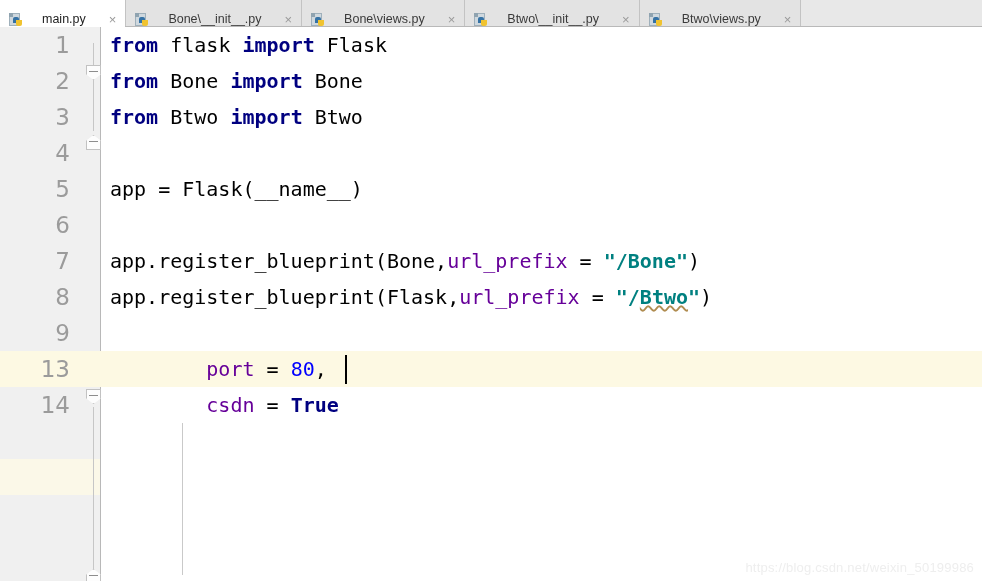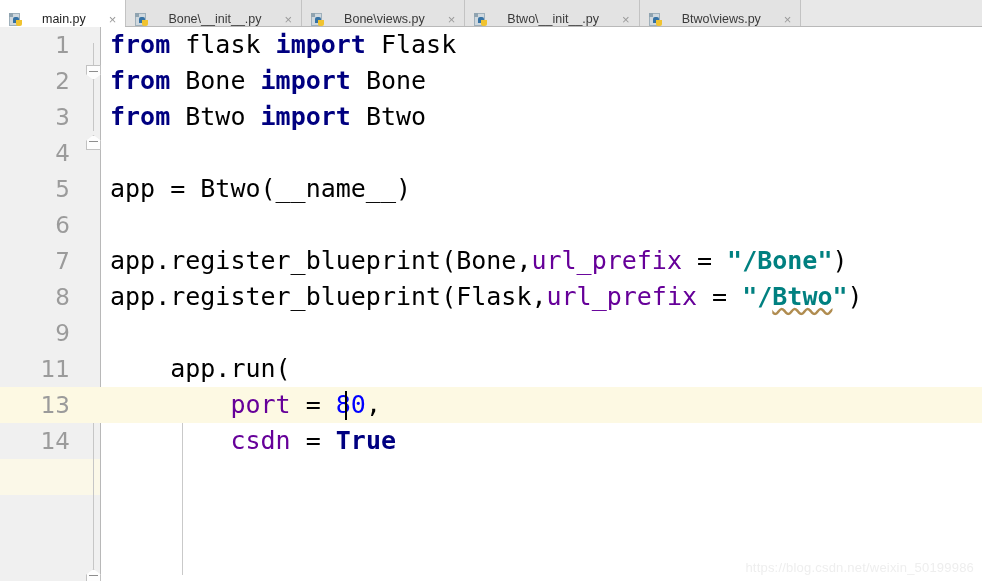--- a/index.html
+++ b/index.html
@@ -192,21 +192,21 @@
     left: 3px; top: 6px;
     width: 9px; height: 1px;
     background: #8d8d8d;
   }
 
   
   .code {
     position: absolute;
     left: 110px; top: 0;
     font-family: "DejaVu Sans Mono", monospace;
-    font-size: 25px;
+    font-size: 20px;
     line-height: 36px;
     color: #0a0a0a;
     white-space: pre;
     letter-spacing: 0px;
   }
   .kw   { color: #000080; font-weight: bold; }
   .str  { color: #008080; font-weight: bold; }
   .num  { color: #0000ff; }
   .narg { color: #660099; }
   .plain{ color: #000000; }
@@ -347,21 +347,21 @@
       <span class="code"><span class="kw">from</span><span class="plain"> Btwo </span><span class="kw">import</span><span class="plain"> Btwo</span></span>
     </div>
 
     <div class="row">
       <span class="lineno-cell">4</span>
       <span class="code"></span>
     </div>
 
     <div class="row">
       <span class="lineno-cell">5</span>
-      <span class="code plain">app = Btwo(__name__)</span>
+      <span class="code plain">app = Flask(__name__)</span>
     </div>
 
     <div class="row">
       <span class="lineno-cell">6</span>
       <span class="code"></span>
     </div>
 
     <div class="row">
       <span class="lineno-cell">7</span>
       <span class="code"><span class="plain">app.register_blueprint(Bone,</span><span class="narg">url_prefix</span><span class="plain"> = </span><span class="str">"/Bone"</span><span class="plain">)</span></span>
@@ -371,24 +371,20 @@
       <span class="lineno-cell">8</span>
       <span class="code"><span class="plain">app.register_blueprint(Flask,</span><span class="narg">url_prefix</span><span class="plain"> = </span><span class="str">"/<span class="squig">Btwo</span>"</span><span class="plain">)</span></span>
     </div>
 
     <div class="row">
       <span class="lineno-cell">9</span>
       <span class="code"></span>
     </div>
 
 
-    <div class="row">
-      <span class="lineno-cell">11</span>
-      <span class="code plain">    app.run(</span>
-    </div>
 
 
     <div class="row hl">
       <span class="lineno-cell">13</span>
       <span class="code"><span class="plain">        </span><span class="narg">port</span><span class="plain"> = </span><span class="num">80</span><span class="plain">,</span></span>
       <span class="caret" style="left:345px; top:4px; height:29px;"></span>
     </div>
 
     <div class="row">
       <span class="lineno-cell">14</span>

